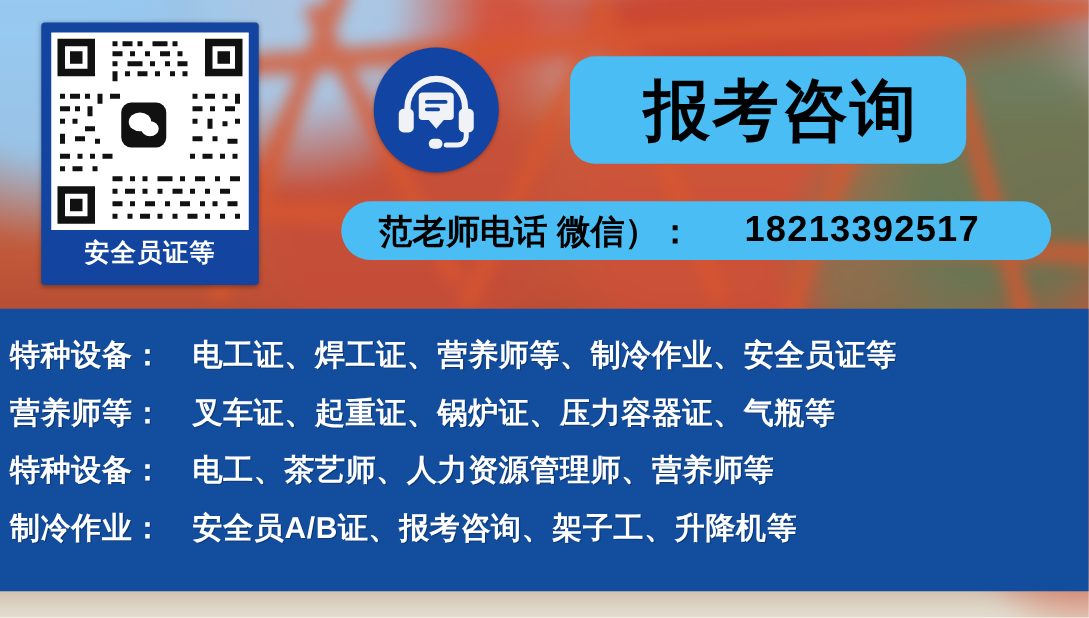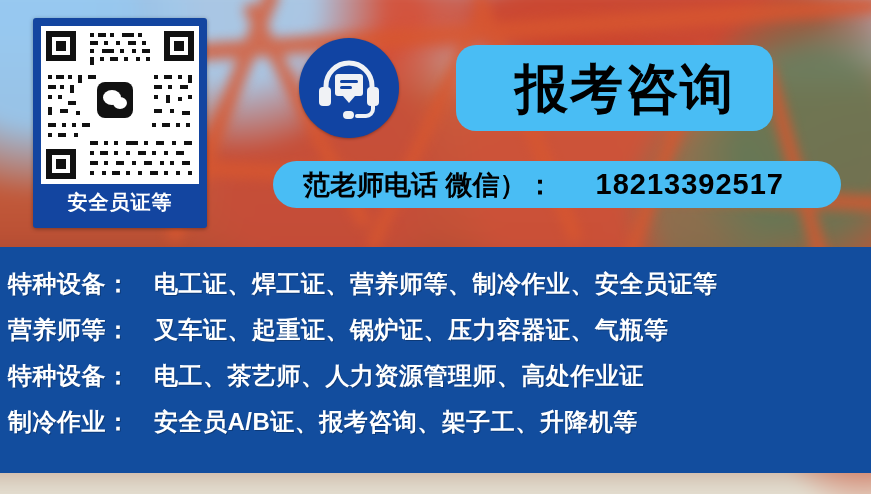--- a/index.html
+++ b/index.html
@@ -366,21 +366,21 @@
     <div class="row">
       <span class="row-label">特种设备：</span>
       <span class="row-value">电工证、焊工证、营养师等、制冷作业、安全员证等</span>
     </div>
     <div class="row">
       <span class="row-label">营养师等：</span>
       <span class="row-value">叉车证、起重证、锅炉证、压力容器证、气瓶等</span>
     </div>
     <div class="row">
       <span class="row-label">特种设备：</span>
-      <span class="row-value">电工、茶艺师、人力资源管理师、高处作业证</span>
+      <span class="row-value">电工、茶艺师、人力资源管理师、营养师等</span>
     </div>
     <div class="row">
       <span class="row-label">制冷作业：</span>
       <span class="row-value">安全员A/B证、报考咨询、架子工、升降机等</span>
     </div>
   </div>
 
 </div>
 
 </body></html>

